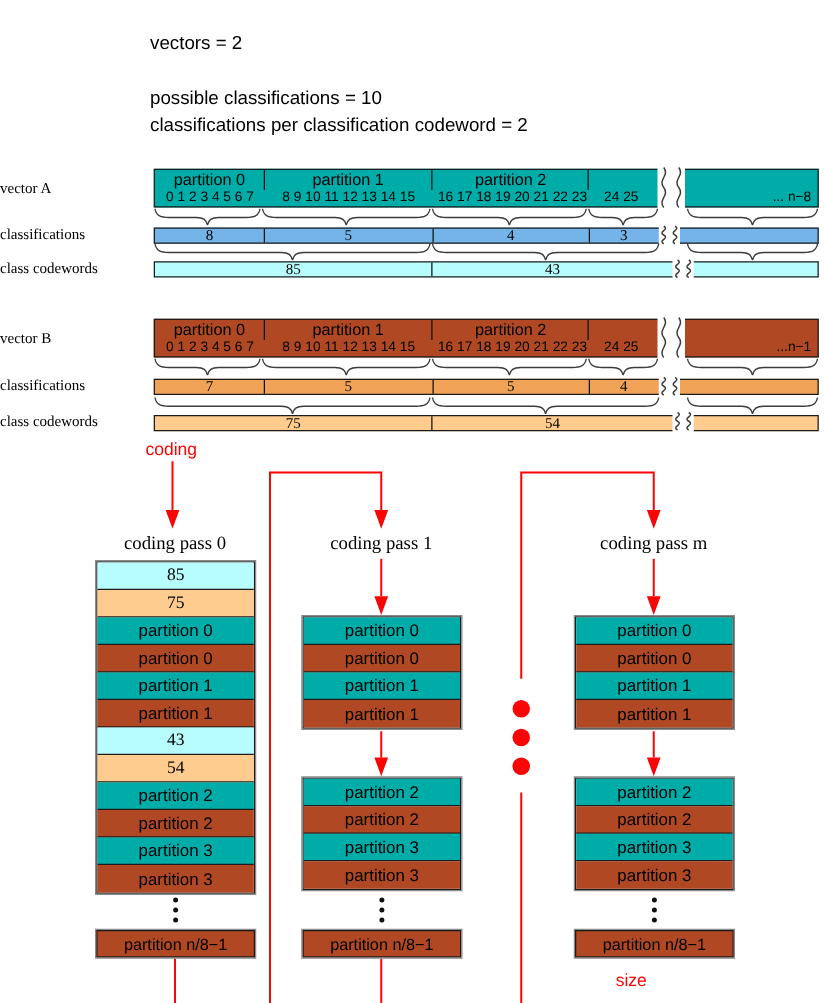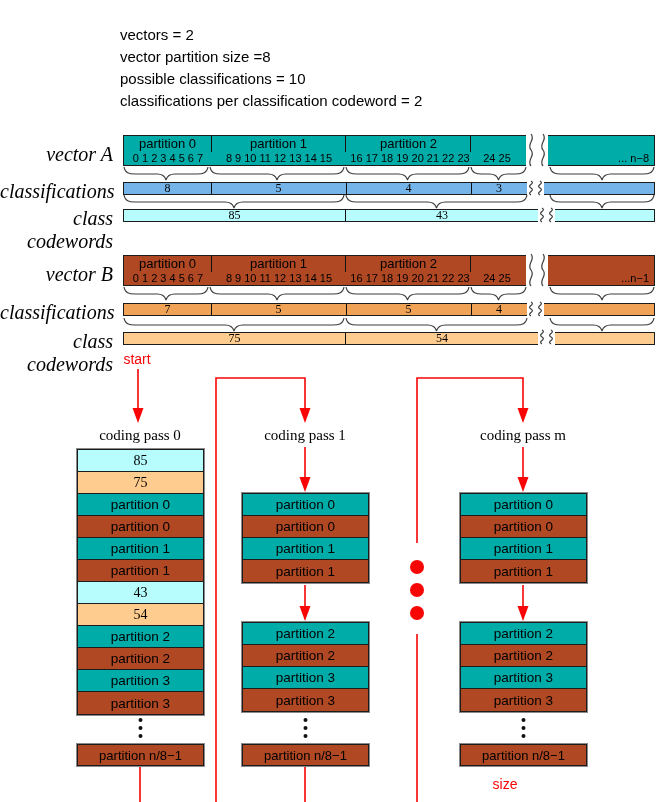--- a/index.html
+++ b/index.html
@@ -3,22 +3,22 @@
 <meta charset="utf-8">
 <style>
   :root{
     --teal:#00ACA8; --brick:#B04823; --blue:#75B4E8; --pale_cyan:#B8FDFD;
     --orange:#F0A356; --light_orange:#FFCC8F; --red:#F80505;
   }
   html,body{margin:0;padding:0;background:#fff;}
   .canvas{position:relative;width:660px;height:802px;background:#fff;overflow:hidden;
           font-family:"Liberation Sans",sans-serif;color:#000;margin-top:16px;}
   .hdr{position:absolute;left:120px;font-size:15px;line-height:18px;white-space:pre;}
-  .rlabel{position:absolute;left:0;width:113px;text-align:right;
-          font-family:"Liberation Serif",serif;font-size:20px;font-style:italic;}
+  .rlabel{position:absolute;left:0;width:113px;
+          font-family:"Liberation Serif",serif;font-size:12px;}
   .vbox{position:absolute;left:123px;width:532px;height:31px;box-sizing:border-box;
         border:1px solid #1c1c1c;}
   .vbox.tealbg{background:var(--teal);}
   .vbox.brickbg{background:var(--brick);}
   .plab{position:absolute;top:0;height:16px;line-height:16px;font-size:13px;text-align:center;}
   .vdiv{position:absolute;top:0;width:1px;height:16px;background:#111;}
   .idx{position:absolute;bottom:1px;font-size:11px;line-height:12px;text-align:center;white-space:pre;}
   .vtail{position:absolute;right:5px;bottom:1px;font-size:11px;line-height:12px;}
   .trow{position:absolute;left:123px;width:532px;height:13px;box-sizing:border-box;
         border:1px solid #1c1c1c;}
@@ -49,21 +49,20 @@
   .rhead{fill:var(--red);}
   .rdot{fill:var(--red);}
   .bdot{fill:#111;}
 </style>
 </head>
 <body>
 
 <div class="canvas">
 
   <div class="hdr" style="top:10px">vectors = 2</div>
-  <div class="hdr" style="top:32px">vector partition size =8</div>
   <div class="hdr" style="top:54px">possible classifications = 10</div>
   <div class="hdr" style="top:76px">classifications per classification codeword = 2</div>
 
   <div class="rlabel" style="top:127px">vector A</div>
   <div class="vbox tealbg" style="top:119px">
     <div class="plab" style="left:1px;width:85px">partition 0</div>
     <div class="plab" style="left:88px;width:133px">partition 1</div>
     <div class="plab" style="left:223px;width:123px">partition 2</div>
     <div class="vdiv" style="left:87px"></div>
     <div class="vdiv" style="left:221px"></div>
@@ -119,21 +118,21 @@
     <div class="tval" style="left:347px;width:56px">4</div>
   </div>
 
   <div class="rlabel" style="top:314px">class codewords</div>
   <div class="trow lorangerow" style="top:316px">
     <div class="tdiv" style="left:221px"></div>
     <div class="tval" style="left:0;width:221px">75</div>
     <div class="tval" style="left:221px;width:194px">54</div>
   </div>
 
-  <div class="redlbl" style="left:112px;top:335px;width:50px">start</div>
+  <div class="redlbl" style="left:112px;top:335px;width:50px">coding</div>
 
   <div class="ptitle" style="left:70px;top:411px">coding pass 0</div>
   <div class="ptitle" style="left:235px;top:411px">coding pass 1</div>
   <div class="ptitle" style="left:453px;top:411px">coding pass m</div>
 
   <div class="stack" style="left:77px;top:433px">
     <div class="vcell cyan numcell">85</div>
     <div class="vcell lor numcell">75</div>
     <div class="vcell teal">partition 0</div>
     <div class="vcell brick">partition 0</div>

